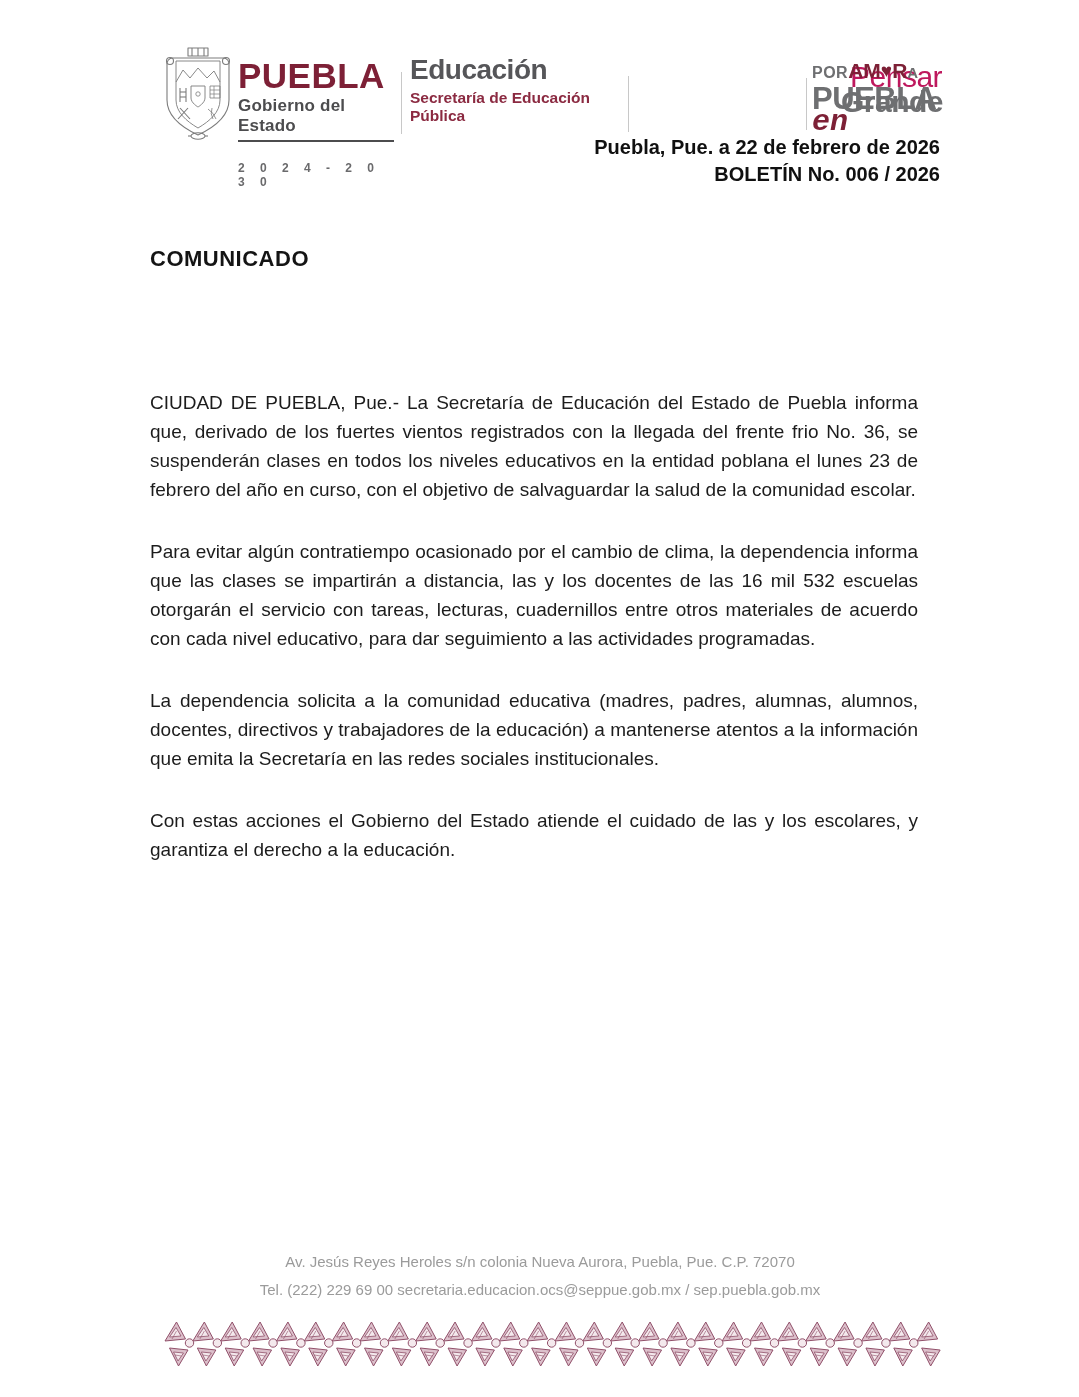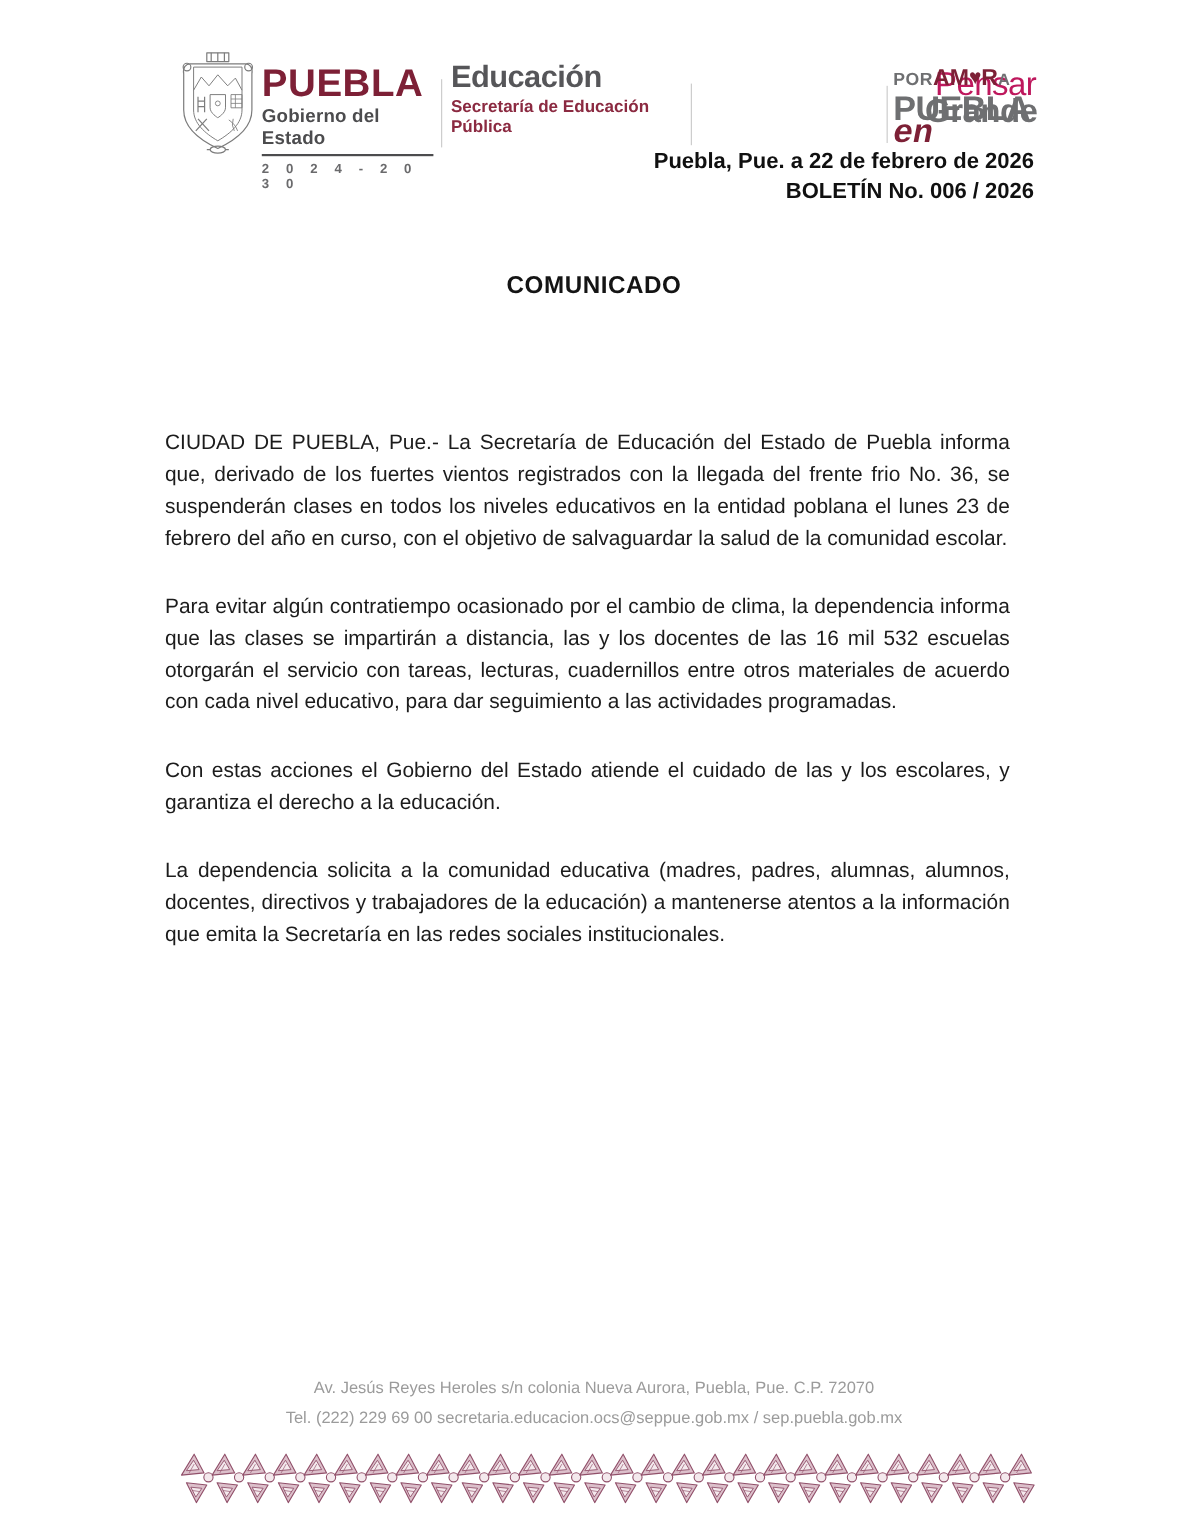--- a/index.html
+++ b/index.html
@@ -8,21 +8,21 @@
     font-family:"Liberation Sans",sans-serif;overflow:hidden;color:#1c1c1c;
   }
 
   
   .masthead{position:absolute;top:44px;left:158px;width:790px;height:100px;}
   .coat{position:absolute;left:2px;top:2px;}
   .logo-puebla{position:absolute;left:80px;top:14px;width:156px;}
   .lp-title{font-size:35px;font-weight:800;color:#7d2036;letter-spacing:.5px;line-height:1;}
   .lp-sub{font-size:17px;font-weight:700;color:#4c4c4e;margin-top:3px;letter-spacing:.2px;}
   .lp-rule{border-top:2.5px solid #4c4c4e;margin-top:4px;}
-  .lp-years{font-size:12px;font-weight:700;color:#6a6a6c;letter-spacing:6px;margin-top:4px;}
+  .lp-years{font-size:12px;font-weight:700;color:#6a6a6c;letter-spacing:6px;margin-top:19px;}
   .vdiv{position:absolute;width:1px;background:#c8c8c8;}
   .vdiv-1{left:243px;top:28px;height:62px;}
   .vdiv-2{left:470px;top:32px;height:56px;}
   .vdiv-3{left:648px;top:34px;height:52px;}
   .logo-educacion{position:absolute;left:252px;top:12px;width:212px;}
   .le-title{font-size:28px;font-weight:800;color:#565659;line-height:1;letter-spacing:-.5px;}
   .le-sub{font-size:15.5px;font-weight:700;color:#8b2a41;margin-top:5px;}
   .logo-pensar{position:absolute;left:654px;top:18px;width:150px;}
   .pg-top{font-size:30px;font-weight:400;color:#be185d;line-height:1;margin-left:38px;letter-spacing:-.5px;}
   .pg-bottom{margin-top:-7px;white-space:nowrap;}
@@ -36,21 +36,21 @@
   .la-heart{font-size:19px;font-weight:800;color:#7d2036;position:relative;top:-1px;}
   .la-a{font-size:15px;font-weight:700;color:#6e6f71;}
   .la-puebla{font-size:31px;font-weight:800;color:#6e6f71;line-height:1;margin-top:2px;letter-spacing:-.5px;}
 
   
   .dateline{position:absolute;top:134px;right:139px;text-align:right;
     font-size:20px;font-weight:700;color:#101010;line-height:27px;}
 
   
   .doc-title{position:absolute;top:246px;left:150px;width:780px;margin:0;
-    text-align:center;font-size:22px;font-weight:800;color:#141414;letter-spacing:.5px;}
+    text-align:left;font-size:22px;font-weight:800;color:#141414;letter-spacing:.5px;}
 
   
   .body-text{position:absolute;top:388px;left:150px;width:780px;
     font-size:19px;line-height:29px;text-align:justify;color:#1c1c1c;}
   .body-text p{margin:0 12px 33px 0;}
 
   
   .doc-footer{position:absolute;top:1248px;left:150px;width:780px;text-align:center;
     font-size:15px;line-height:28px;color:#9b9b9b;}
 
@@ -128,22 +128,22 @@
   <div class="dateline">
     <div>Puebla, Pue. a 22 de febrero de 2026</div>
     <div>BOLETÍN No. 006 / 2026</div>
   </div>
 
   <h1 class="doc-title">COMUNICADO</h1>
 
   <main class="body-text">
     <p>CIUDAD DE PUEBLA, Pue.-  La Secretaría de Educación del Estado de Puebla informa que, derivado de los fuertes vientos registrados con la llegada del frente frio No. 36, se suspenderán clases en todos los niveles educativos en la entidad poblana el lunes 23 de febrero del año en curso, con el objetivo de salvaguardar la salud de la comunidad escolar.</p>
     <p>Para evitar algún contratiempo ocasionado por el cambio de clima, la dependencia informa que las clases se impartirán a distancia, las y los docentes de las 16 mil 532 escuelas otorgarán el servicio con tareas, lecturas, cuadernillos entre otros materiales de acuerdo con cada nivel educativo, para dar seguimiento a las actividades programadas.</p>
+    <p>La dependencia solicita a la comunidad educativa (madres, padres, alumnas, alumnos, docentes, directivos y trabajadores de la educación) a mantenerse atentos a la información que emita la Secretaría en las redes sociales institucionales.</p>
     <p>Con estas acciones el Gobierno del Estado atiende el cuidado de las y los escolares, y garantiza el derecho a la educación.</p>
-    <p>La dependencia solicita a la comunidad educativa (madres, padres, alumnas, alumnos, docentes, directivos y trabajadores de la educación) a mantenerse atentos a la información que emita la Secretaría en las redes sociales institucionales.</p>
   </main>
 
   <footer class="doc-footer">
     <div>Av. Jesús Reyes Heroles s/n colonia Nueva Aurora, Puebla, Pue. C.P. 72070</div>
     <div>Tel. (222) 229 69 00 secretaria.educacion.ocs@seppue.gob.mx / sep.puebla.gob.mx</div>
   </footer>
 
   <div class="talavera"><svg width="780" height="48" viewBox="0 0 780 48" xmlns="http://www.w3.org/2000/svg">
         <g stroke="#91506a" stroke-width="1" stroke-linejoin="round">
           <polygon points="2,21 13.5,2 22.5,19" fill="#dcc0cb"></polygon>

